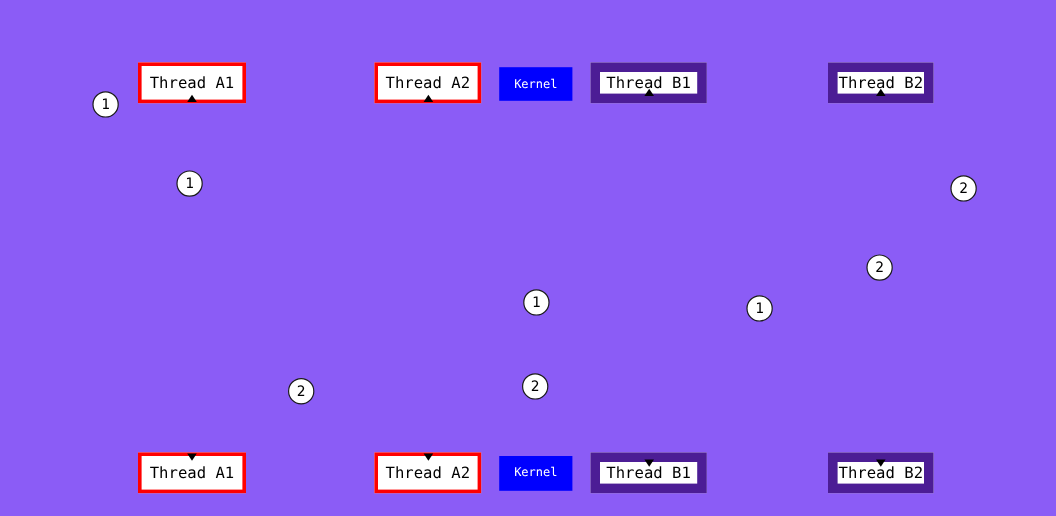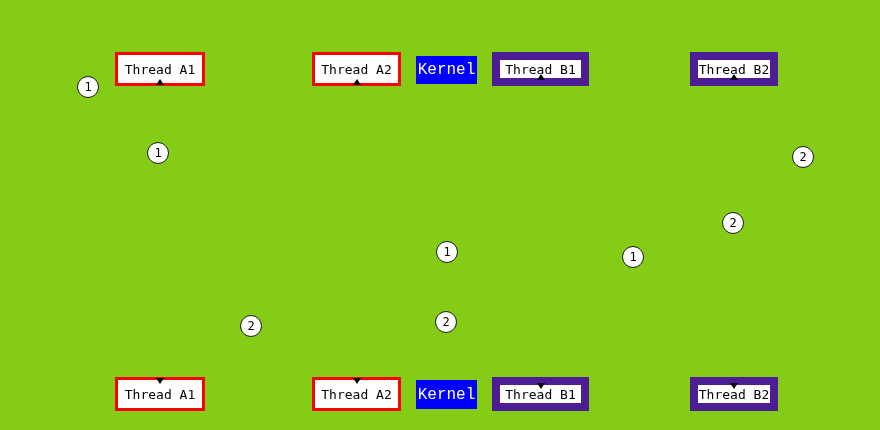--- a/index.html
+++ b/index.html
@@ -4,43 +4,42 @@
 <style>
   html, body {
     margin: 0;
     padding: 0;
     background: #000000;
   }
   .canvas {
     position: relative;
     width: 880px;
     height: 430px;
-    background: #84cc16;
+    background: #8b5cf6;
     overflow: hidden;
     font-family: "DejaVu Sans Mono", "Liberation Mono", monospace;
   }
   .node {
     position: absolute;
     box-sizing: border-box;
     background: #ffffff;
     color: #000000;
     display: flex;
     align-items: center;
     justify-content: center;
     font-size: 13px;
     white-space: nowrap;
   }
   .node.red-border  { border: 3px solid #ff0000; }
   .node.blue-border { border: 8px solid #4c1d95; }
   .node.kernel {
     background: #0000ff;
     color: #ffffff;
     border: none;
-    font-size: 16px;
-    font-family: Liberation Mono, monospace;
+    font-size: 10px;
   }
   
   .notch-bottom::after {
     content: "";
     position: absolute;
     left: 50%;
     bottom: -2px;
     transform: translateX(-50%);
     width: 0; height: 0;
     border-left: 4px solid transparent;

